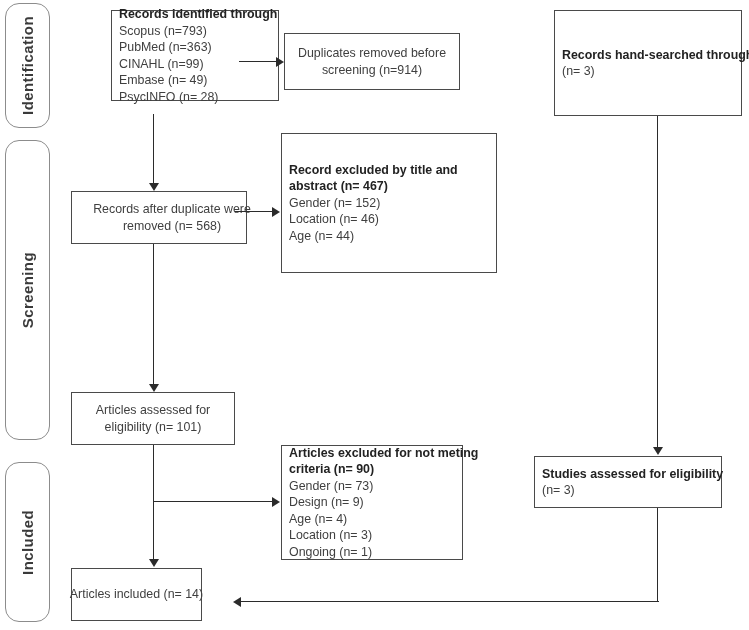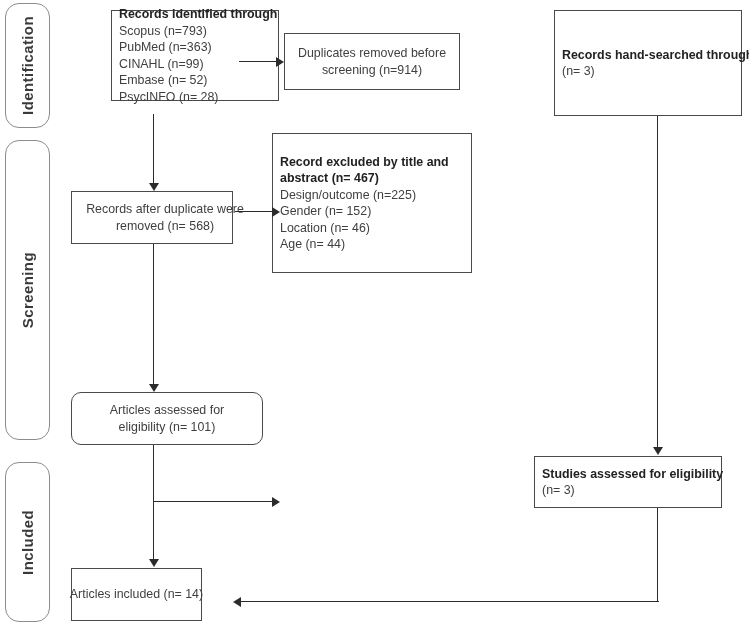--- a/index.html
+++ b/index.html
@@ -111,64 +111,74 @@
   <div class="stage-label" style="left:5px; top:462px; width:45px; height:160px;">
     <span>Included</span>
   </div>
 
   <div class="node left" style="left:71px; top:10px; width:168px; height:91px;margin-left:40px;">
     <div class="pad">
       <div class="hdr ctr ln">Records identified through</div>
       <div class="ln">Scopus (n=793)</div>
       <div class="ln">PubMed (n=363)</div>
       <div class="ln"> CINAHL (n=99)</div>
-      <div class="ln">Embase (n= 52)</div>
+      <div class="ln">Embase (n= 49)</div>
       <div class="ln">PsycINFO (n= 28)</div>
     </div>
   </div>
 
   <div class="node center" style="left:284px; top:33px; width:176px; height:57px;">
     <div class="pad">
       <div class="ln">Duplicates removed before</div>
       <div class="ln">screening (n=914)</div>
     </div>
   </div>
 
   <div class="node left" style="left:554px; top:10px; width:188px; height:106px;">
     <div class="pad">
       <div class="hdr ln">Records hand-searched through</div>
       <div class="ln">(n= 3)</div>
     </div>
   </div>
 
-  <div class="node center" style="left:71px; top:191px; width:162px; height:53px;padding-left:26px;">
+  <div class="node center" style="left:71px; top:191px; width:176px; height:53px;padding-left:26px;">
     <div class="pad">
       <div class="ln">Records after duplicate were</div>
       <div class="ln">removed (n= 568)</div>
     </div>
   </div>
 
-  <div class="node left" style="left:272px; top:133px; width:200px; height:140px;">
+  <div class="node left" style="left:281px; top:133px; width:216px; height:140px;">
     <div class="pad">
       <div class="hdr ln">Record excluded by title and</div>
       <div class="hdr ln">abstract (n= 467)</div>
-      <div class="ln">Design/outcome (n=225)</div>
       <div class="ln">Gender (n= 152)</div>
       <div class="ln">Location (n= 46)</div>
       <div class="ln">Age (n= 44)</div>
     </div>
   </div>
 
-  <div class="node center" style="left:71px; top:392px; width:192px; height:53px;border-radius:10px;">
+  <div class="node center" style="left:71px; top:392px; width:164px; height:53px;">
     <div class="pad">
       <div class="ln">Articles assessed for</div>
       <div class="ln">eligibility (n= 101)</div>
     </div>
   </div>
 
+  <div class="node left" style="left:281px; top:445px; width:182px; height:115px;">
+    <div class="pad">
+      <div class="hdr ln">Articles excluded for not meting</div>
+      <div class="hdr ln">criteria (n= 90)</div>
+      <div class="ln">Gender (n= 73)</div>
+      <div class="ln">Design (n= 9)</div>
+      <div class="ln">Age (n= 4)</div>
+      <div class="ln">Location (n= 3)</div>
+      <div class="ln">Ongoing (n= 1)</div>
+    </div>
+  </div>
 
   <div class="node left" style="left:534px; top:456px; width:188px; height:52px;">
     <div class="pad">
       <div class="hdr ln">Studies assessed for eligibility</div>
       <div class="ln"> (n= 3)</div>
     </div>
   </div>
 
   <div class="node center" style="left:71px; top:568px; width:131px; height:53px;">
     <div class="pad">

